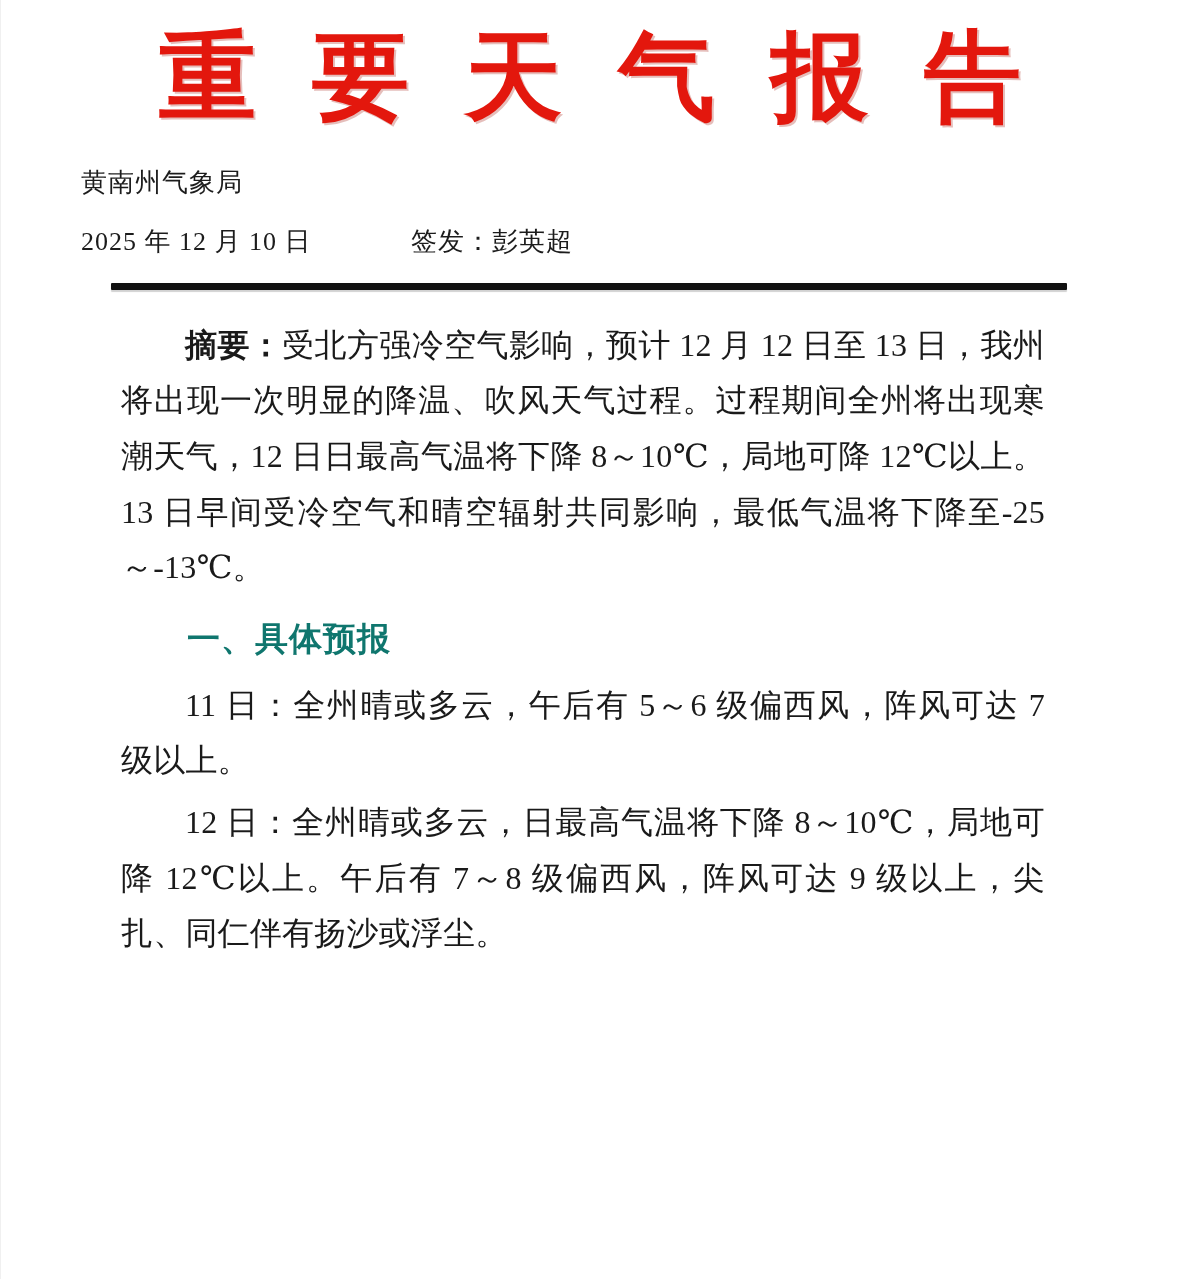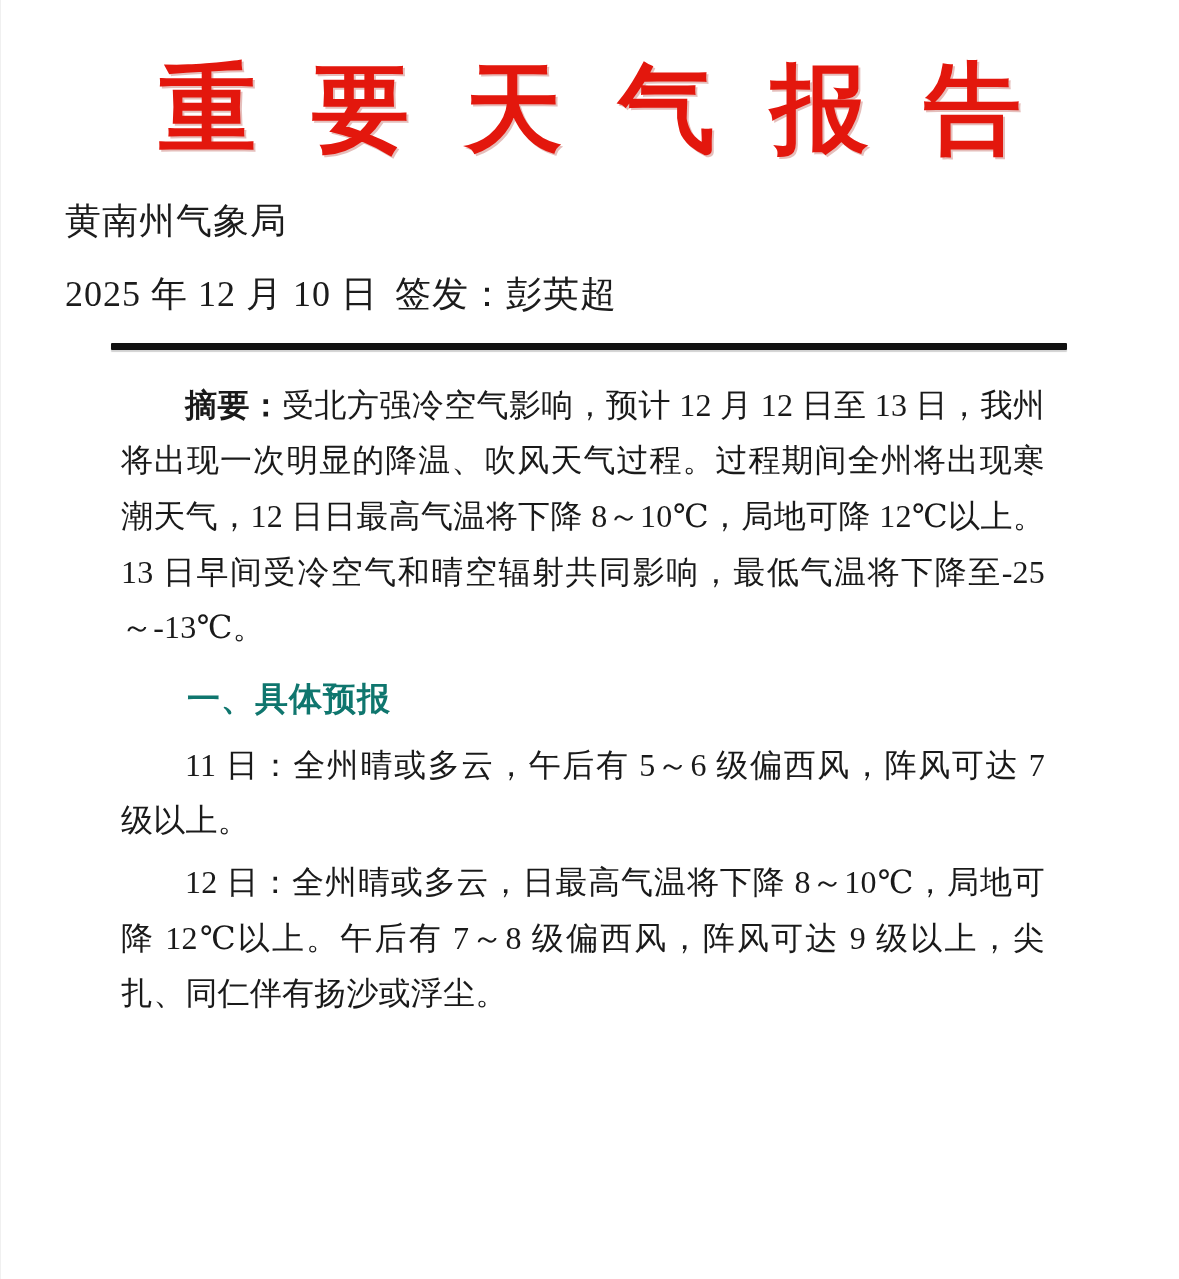--- a/index.html
+++ b/index.html
@@ -23,21 +23,21 @@
     box-sizing: border-box;
     padding: 0;
     position: relative;
     background: #fff;
     border-left: 1px solid #f0f0f0;
   }
 
   
   .masthead {
     text-align: center;
-    padding-top: 58px;
+    padding-top: 26px;
   }
   .masthead-title {
     color: #e3170d;
     font-family: "Liberation Serif", "DejaVu Serif", serif;
     font-weight: bold;
     font-size: 97px;
     line-height: 1.08;
     letter-spacing: 56px;
     text-indent: 56px;
     margin: 0;
@@ -49,22 +49,22 @@
     text-align: center;
     font-size: 30px;
     letter-spacing: 1.5px;
     margin-top: 56px;
     color: #1c1c1c;
     font-family: "Liberation Serif", "DejaVu Serif", serif;
   }
 
   
   .meta {
-    margin: 34px 110px 0 64px;
-    font-size: 36px;
+    margin: 34px 110px 0 80px;
+    font-size: 26px;
     color: #1c1c1c;
     letter-spacing: 1px;
   }
   .meta-row {
     display: flex;
     align-items: baseline;
     margin-bottom: 24px;
   }
   .meta-left   { flex: 0 0 auto; text-align: left; }
   .meta-center { flex: 1 1 auto; text-align: center; }

